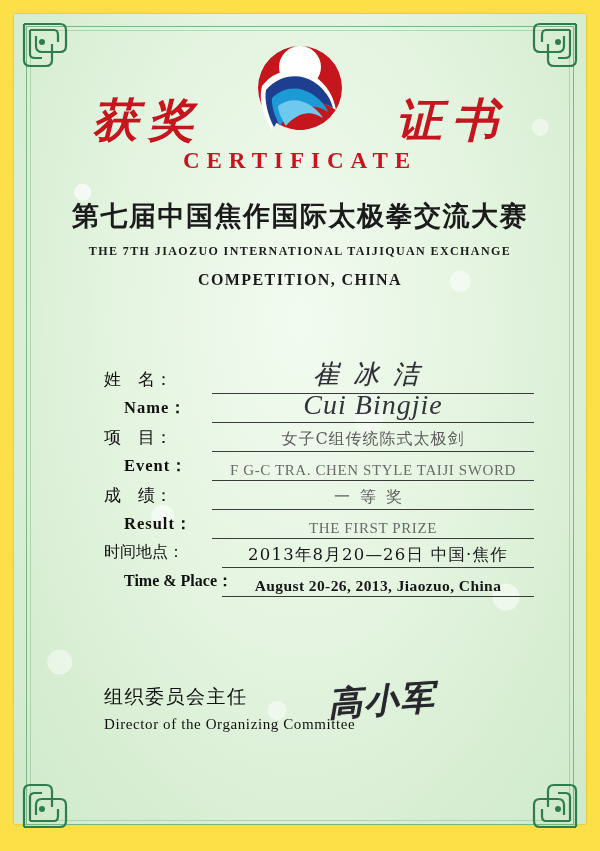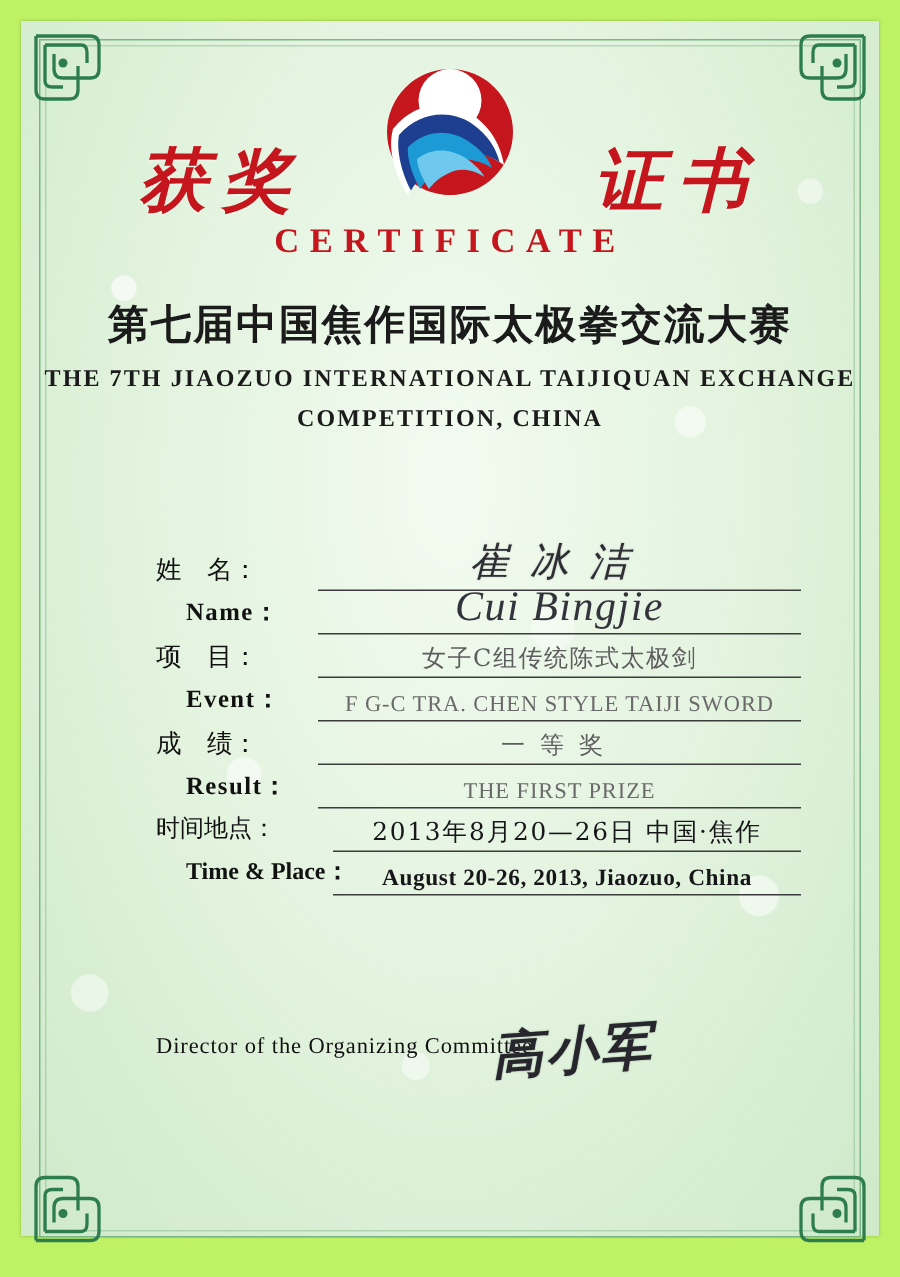--- a/index.html
+++ b/index.html
@@ -11,21 +11,21 @@
     width: 600px;
     height: 851px;
     font-family: "Liberation Serif", serif;
     overflow: hidden;
   }
 
   #certificate {
     position: relative;
     width: 600px;
     height: 851px;
-    background: #bef264;
+    background: #fde047;
   }
 
   
   .paper {
     position: absolute;
     left: 14px;
     top: 14px;
     width: 572px;
     height: 810px;
     background:
@@ -147,21 +147,21 @@
     letter-spacing: 1.5px;
     color: #1b1b1b;
   }
   .comp-title-en1 {
     position: absolute;
     top: 244px;
     left: 0; right: 0;
     text-align: center;
     font-family: "Liberation Serif", serif;
     font-weight: bold;
-    font-size: 16px;
+    font-size: 12px;
     letter-spacing: 1.4px;
     color: #1b1b1b;
   }
   .comp-title-en2 {
     position: absolute;
     top: 271px;
     left: 0; right: 0;
     text-align: center;
     font-family: "Liberation Serif", serif;
     font-weight: bold;
@@ -422,17 +422,18 @@
     </div>
     <div class="frow">
       <span class="flabel en wide">Time &amp; Place：</span>
       <span class="fval w2 date-en">August 20-26, 2013, Jiaozuo, China</span>
       <span class="fline w2"></span>
     </div>
 
   </div>
 
   <div class="sig-block">
+    <div class="sig-cn">组织委员会主任</div>
     <div class="sig-en">Director of the Organizing Committee</div>
     <div class="sig-hand">高小军</div>
   </div>
 
 </div>
 
 </body></html>

